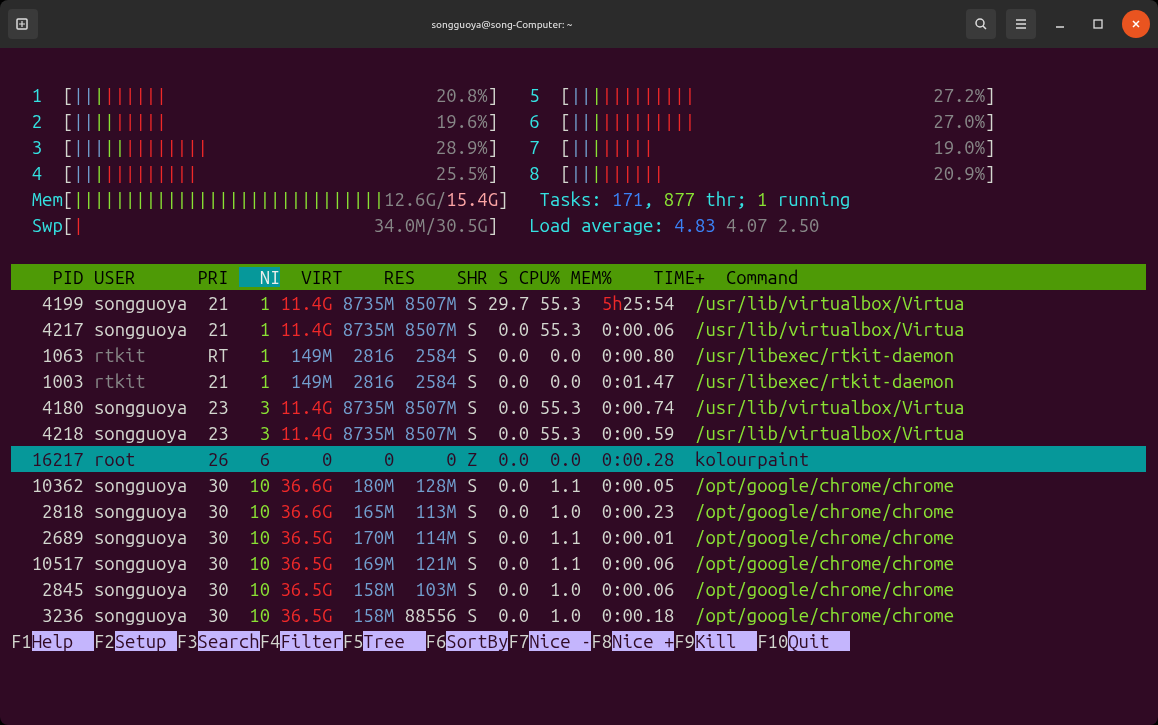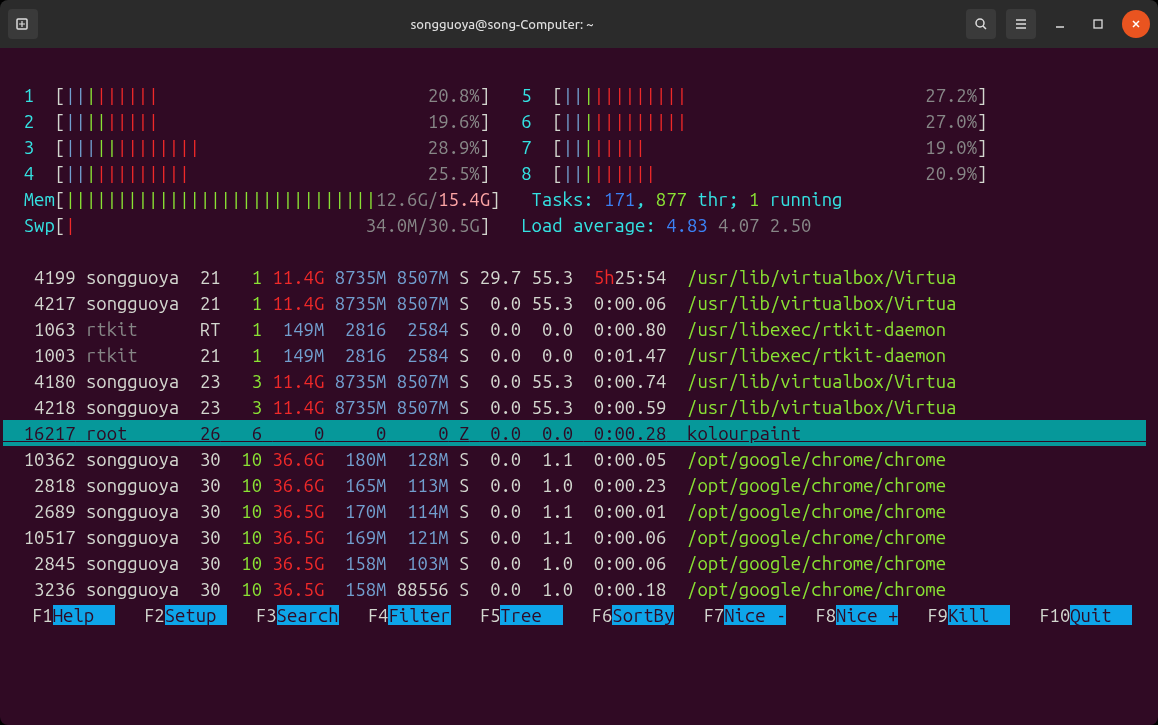--- a/index.html
+++ b/index.html
@@ -2,43 +2,43 @@
 <html><head>
 <meta charset="utf-8">
 <style>
   * { margin: 0; padding: 0; box-sizing: border-box; }
   body { background: #000; width: 1158px; height: 725px; font-family: 'Ubuntu Mono', 'DejaVu Sans Mono', monospace; font-size: 18.5px; overflow: hidden; }
   .window { width: 1158px; height: 725px; background: #000; border-radius: 8px; overflow: hidden; }
   .titlebar { height: 48px; background: #2b2b2b; display: flex; align-items: center; padding: 0 8px; }
   .tb-left { display: flex; align-items: center; gap: 8px; }
   .tb-btn { width: 30px; height: 30px; border-radius: 4px; background: #3a3a3a; display: flex; align-items: center; justify-content: center; color: #ddd; cursor: pointer; }
   .tb-btn svg { width: 16px; height: 16px; }
-  .tb-title { flex: 1; text-align: center; color: #ddd; font-family: 'Ubuntu', sans-serif; font-size: 13px; font-weight: 500; }
+  .tb-title { flex: 1; text-align: center; color: #ddd; font-family: 'Ubuntu', sans-serif; font-size: 10px; font-weight: 500; }
   .tb-right { display: flex; align-items: center; gap: 10px; }
   .wc { width: 28px; height: 28px; border-radius: 50%; display: flex; align-items: center; justify-content: center; cursor: pointer; }
   .wc-min, .wc-max { color: #ddd; }
   .wc-close { background: #e95420; color: #fff; }
   .wc svg { width: 12px; height: 12px; }
-  .term { background: #300a24; width: 100%; height: calc(725px - 48px); padding: 8px 12px 0 3px; font-variant-ligatures: none; letter-spacing: 0; line-height: 26px; }
+  .term { background: #300a24; width: 100%; height: calc(725px - 48px); padding: 8px 12px 0 11px; font-variant-ligatures: none; letter-spacing: 0; line-height: 26px; }
   .term .row { white-space: pre; height: 26px; }
   .cyan { color: #06989a; }
   .brightcyan { color: #34e2e2; }
   .white { color: #d3d7cf; }
   .brightwhite { color: #3b82f6; }
   .grey { color: #878787; }
   .brightgreen { color: #8ae234; }
   .yellow { color: #fca5a5; }
   .brightred { color: #ef2929; }
   .brightblue { color: #729fcf; }
   .hdr { background: #4e9a06; color: #000; }
   .hdr .sel { background: #06989a; color: #eeeeec; }
   .rowsel { background: #06989a; }
-  .rowsel span { color: #300a24 !important; text-decoration: underline; }
-  .fkey-k { color: #d3d7cf; margin-left: 29px; }
-  .fkey-l { background: #0ea5e9; color: #300a24; text-align: center; }
+  .rowsel span { color: #300a24 !important; }
+  .fkey-k { color: #d3d7cf; }
+  .fkey-l { background: #c4b5fd; color: #300a24; text-align: center; }
 </style>
 </head>
 <body>
 
 <div class="window">
   <div class="titlebar">
     <div class="tb-left">
       <div class="tb-btn">
         <svg viewBox="0 0 16 16" fill="none" stroke="currentColor" stroke-width="1.5">
             <rect x="2" y="3" width="10" height="10" rx="1"></rect>
@@ -86,20 +86,21 @@
         <div class="row"><span>  </span><span class="brightcyan">3</span><span>  </span><span class="white">[</span><span class="brightblue">|||</span><span class="brightgreen">||</span><span class="brightred">||||||||</span><span>                      </span><span class="grey">28.9%</span><span class="white">]</span><span>   </span><span class="brightcyan">7</span><span>  </span><span class="white">[</span><span class="brightblue">||</span><span class="brightgreen">|</span><span class="brightred">|||||</span><span>                           </span><span class="grey">19.0%</span><span class="white">]</span></div>
         <div class="row"><span>  </span><span class="brightcyan">4</span><span>  </span><span class="white">[</span><span class="brightblue">||</span><span class="brightgreen">|</span><span class="brightred">|||||||||</span><span>                       </span><span class="grey">25.5%</span><span class="white">]</span><span>   </span><span class="brightcyan">8</span><span>  </span><span class="white">[</span><span class="brightblue">||</span><span class="brightgreen">|</span><span class="brightred">||||||</span><span>                          </span><span class="grey">20.9%</span><span class="white">]</span></div>
       </div>
 
     <div class="row"><span class="cyan">  </span><span class="brightcyan">Mem</span><span class="white">[</span><span class="brightgreen">||||||||||||||||||||||||||||||</span><span class="grey">12.6G</span><span class="grey">/</span><span class="yellow">15.4G</span><span class="white">]</span><span>   </span><span class="brightcyan">Tasks: </span><span class="brightwhite">171</span><span class="brightcyan">, </span><span class="brightgreen">877</span><span class="brightcyan"> thr; </span><span class="brightgreen">1</span><span class="brightcyan"> running</span></div>
 
     <div class="row"><span>  </span><span class="brightcyan">Swp</span><span class="white">[</span><span class="brightred">|</span><span id="swp-spaces">                            </span><span class="grey">34.0M/30.5G</span><span class="white">]</span><span>   </span><span class="brightcyan">Load average: </span><span class="brightwhite">4.83</span><span> </span><span class="grey">4.07</span><span> </span><span class="grey">2.50</span></div>
 
     <div class="row"> </div>
 
+    <div class="row hdr"><span id="hdr-line"><span>    PID </span><span>USER     </span><span> PRI </span><span class="sel">  NI</span><span>  VIRT    RES    SHR S CPU% MEM%    TIME+  Command</span><span>                                    </span></span></div>
 
     <div id="proc-rows">
         <div class="row"><span class="white">   4199</span><span> </span><span class="white">songguoya</span><span class="white">  21</span><span> </span><span class="brightgreen">  1</span><span> </span><span class="brightred">11.4G</span><span> </span><span class="brightblue">8735M</span><span> </span><span class="brightblue">8507M</span><span> </span><span class="white">S</span><span> </span><span class="white">29.7</span><span> </span><span class="white">55.3</span><span> </span><span class="white"> </span><span class="brightred">5h</span><span class="white">25:54</span><span>  </span><span class="brightgreen">/usr/lib/virtualbox/Virtua</span><span>                    </span></div>
         <div class="row"><span class="white">   4217</span><span> </span><span class="white">songguoya</span><span class="white">  21</span><span> </span><span class="brightgreen">  1</span><span> </span><span class="brightred">11.4G</span><span> </span><span class="brightblue">8735M</span><span> </span><span class="brightblue">8507M</span><span> </span><span class="white">S</span><span> </span><span class="white"> 0.0</span><span> </span><span class="white">55.3</span><span> </span><span class="white"> 0:00.06</span><span>  </span><span class="brightgreen">/usr/lib/virtualbox/Virtua</span><span>                    </span></div>
         <div class="row"><span class="white">   1063</span><span> </span><span class="grey">rtkit    </span><span class="white">  RT</span><span> </span><span class="brightgreen">  1</span><span> </span><span class="brightblue"> 149M</span><span> </span><span class="brightblue"> 2816</span><span> </span><span class="brightblue"> 2584</span><span> </span><span class="white">S</span><span> </span><span class="white"> 0.0</span><span> </span><span class="white"> 0.0</span><span> </span><span class="white"> 0:00.80</span><span>  </span><span class="brightgreen">/usr/libexec/rtkit-daemon</span><span>                     </span></div>
         <div class="row"><span class="white">   1003</span><span> </span><span class="grey">rtkit    </span><span class="white">  21</span><span> </span><span class="brightgreen">  1</span><span> </span><span class="brightblue"> 149M</span><span> </span><span class="brightblue"> 2816</span><span> </span><span class="brightblue"> 2584</span><span> </span><span class="white">S</span><span> </span><span class="white"> 0.0</span><span> </span><span class="white"> 0.0</span><span> </span><span class="white"> 0:01.47</span><span>  </span><span class="brightgreen">/usr/libexec/rtkit-daemon</span><span>                     </span></div>
         <div class="row"><span class="white">   4180</span><span> </span><span class="white">songguoya</span><span class="white">  23</span><span> </span><span class="brightgreen">  3</span><span> </span><span class="brightred">11.4G</span><span> </span><span class="brightblue">8735M</span><span> </span><span class="brightblue">8507M</span><span> </span><span class="white">S</span><span> </span><span class="white"> 0.0</span><span> </span><span class="white">55.3</span><span> </span><span class="white"> 0:00.74</span><span>  </span><span class="brightgreen">/usr/lib/virtualbox/Virtua</span><span>                    </span></div>
         <div class="row"><span class="white">   4218</span><span> </span><span class="white">songguoya</span><span class="white">  23</span><span> </span><span class="brightgreen">  3</span><span> </span><span class="brightred">11.4G</span><span> </span><span class="brightblue">8735M</span><span> </span><span class="brightblue">8507M</span><span> </span><span class="white">S</span><span> </span><span class="white"> 0.0</span><span> </span><span class="white">55.3</span><span> </span><span class="white"> 0:00.59</span><span>  </span><span class="brightgreen">/usr/lib/virtualbox/Virtua</span><span>                    </span></div>
         <div class="row rowsel"><span class="white">  16217</span><span> </span><span class="white">root     </span><span class="white">  26</span><span> </span><span class="brightgreen">  6</span><span> </span><span class="brightblue">    0</span><span> </span><span class="brightblue">    0</span><span> </span><span class="brightblue">    0</span><span> </span><span class="white">Z</span><span> </span><span class="white"> 0.0</span><span> </span><span class="white"> 0.0</span><span> </span><span class="white"> 0:00.28</span><span>  </span><span class="brightgreen">kolourpaint</span><span>                                   </span></div>
         <div class="row"><span class="white">  10362</span><span> </span><span class="white">songguoya</span><span class="white">  30</span><span> </span><span class="brightgreen"> 10</span><span> </span><span class="brightred">36.6G</span><span> </span><span class="brightblue"> 180M</span><span> </span><span class="brightblue"> 128M</span><span> </span><span class="white">S</span><span> </span><span class="white"> 0.0</span><span> </span><span class="white"> 1.1</span><span> </span><span class="white"> 0:00.05</span><span>  </span><span class="brightgreen">/opt/google/chrome/chrome</span><span>                     </span></div>

